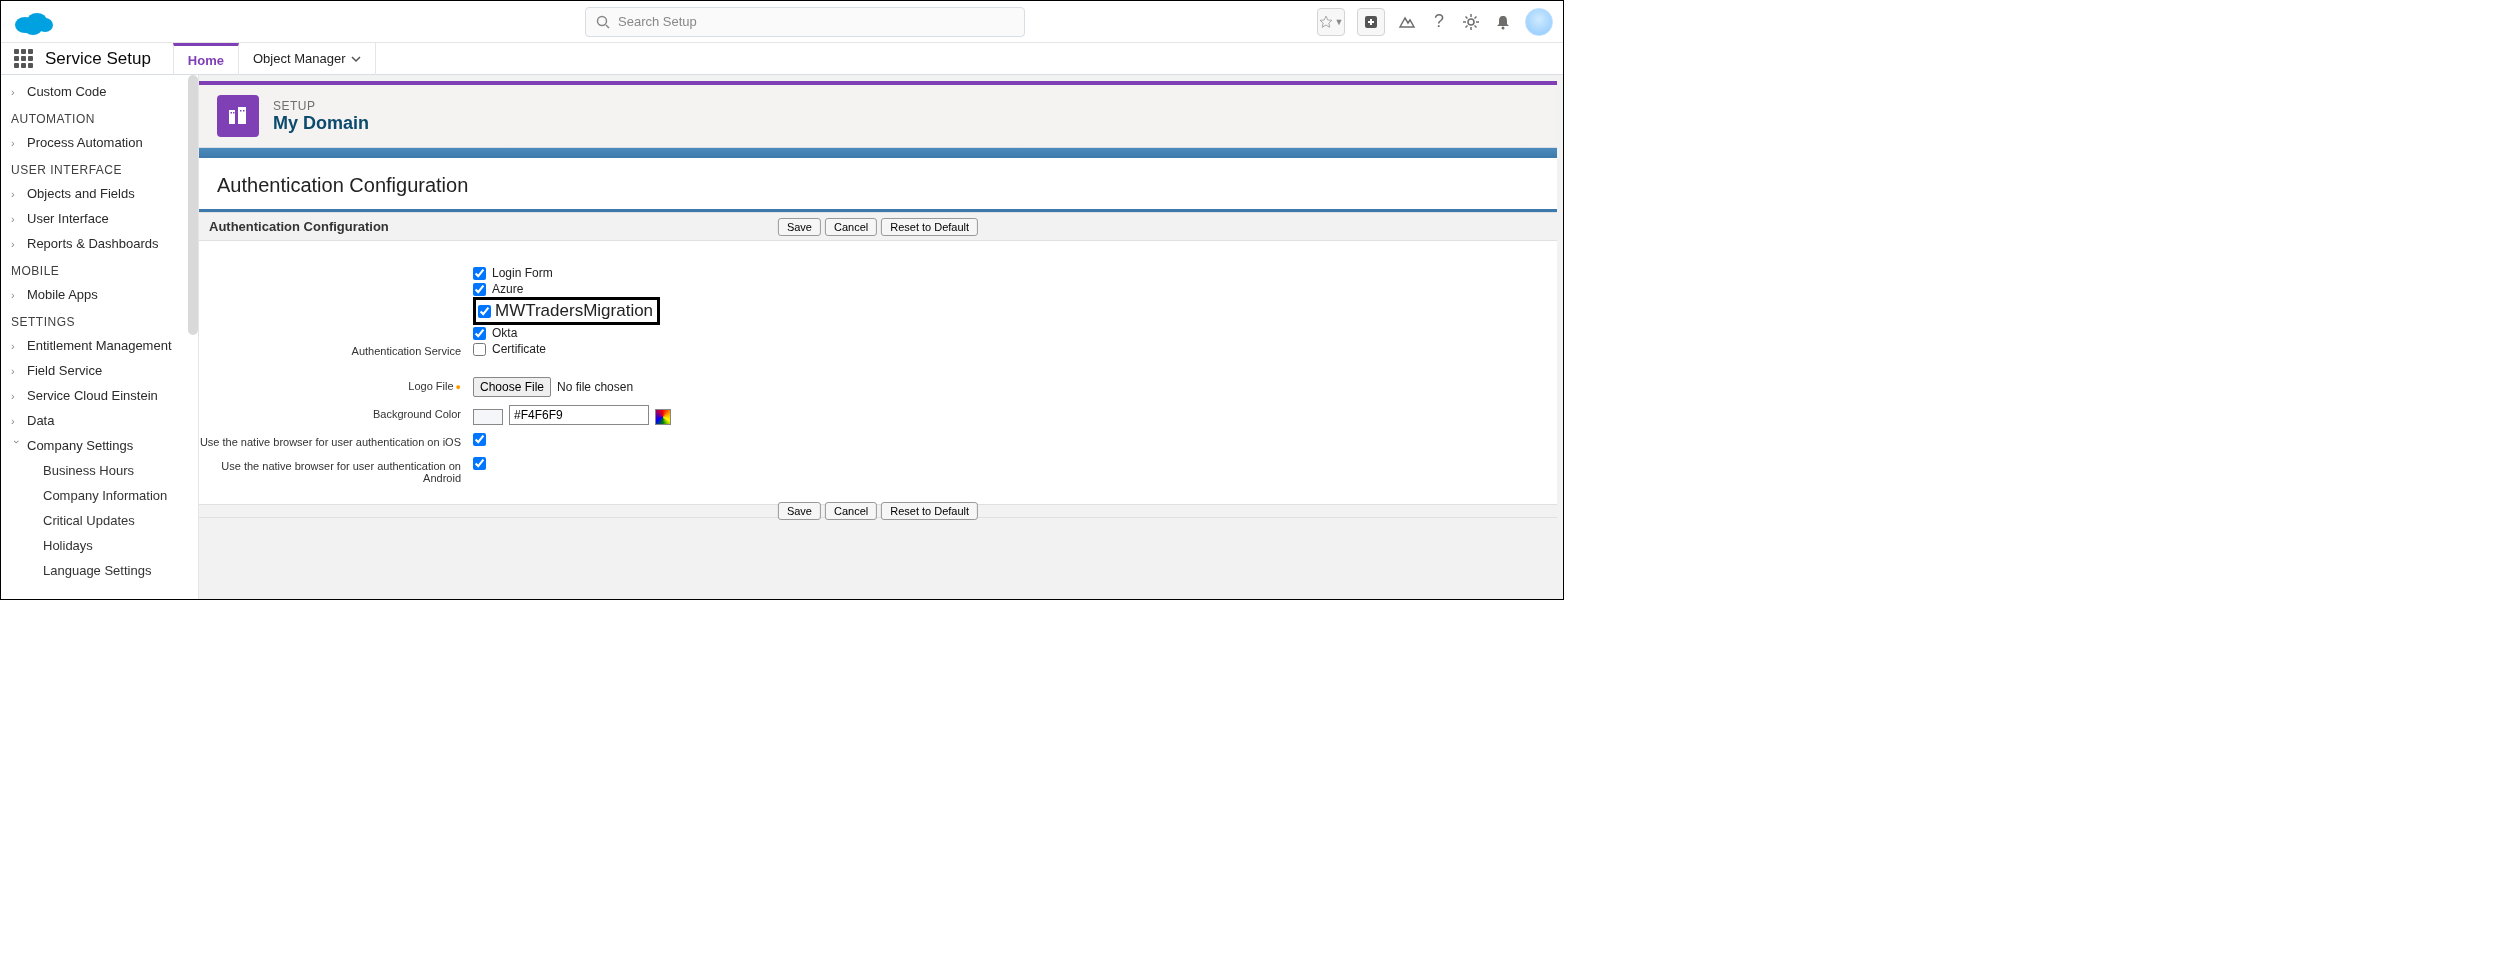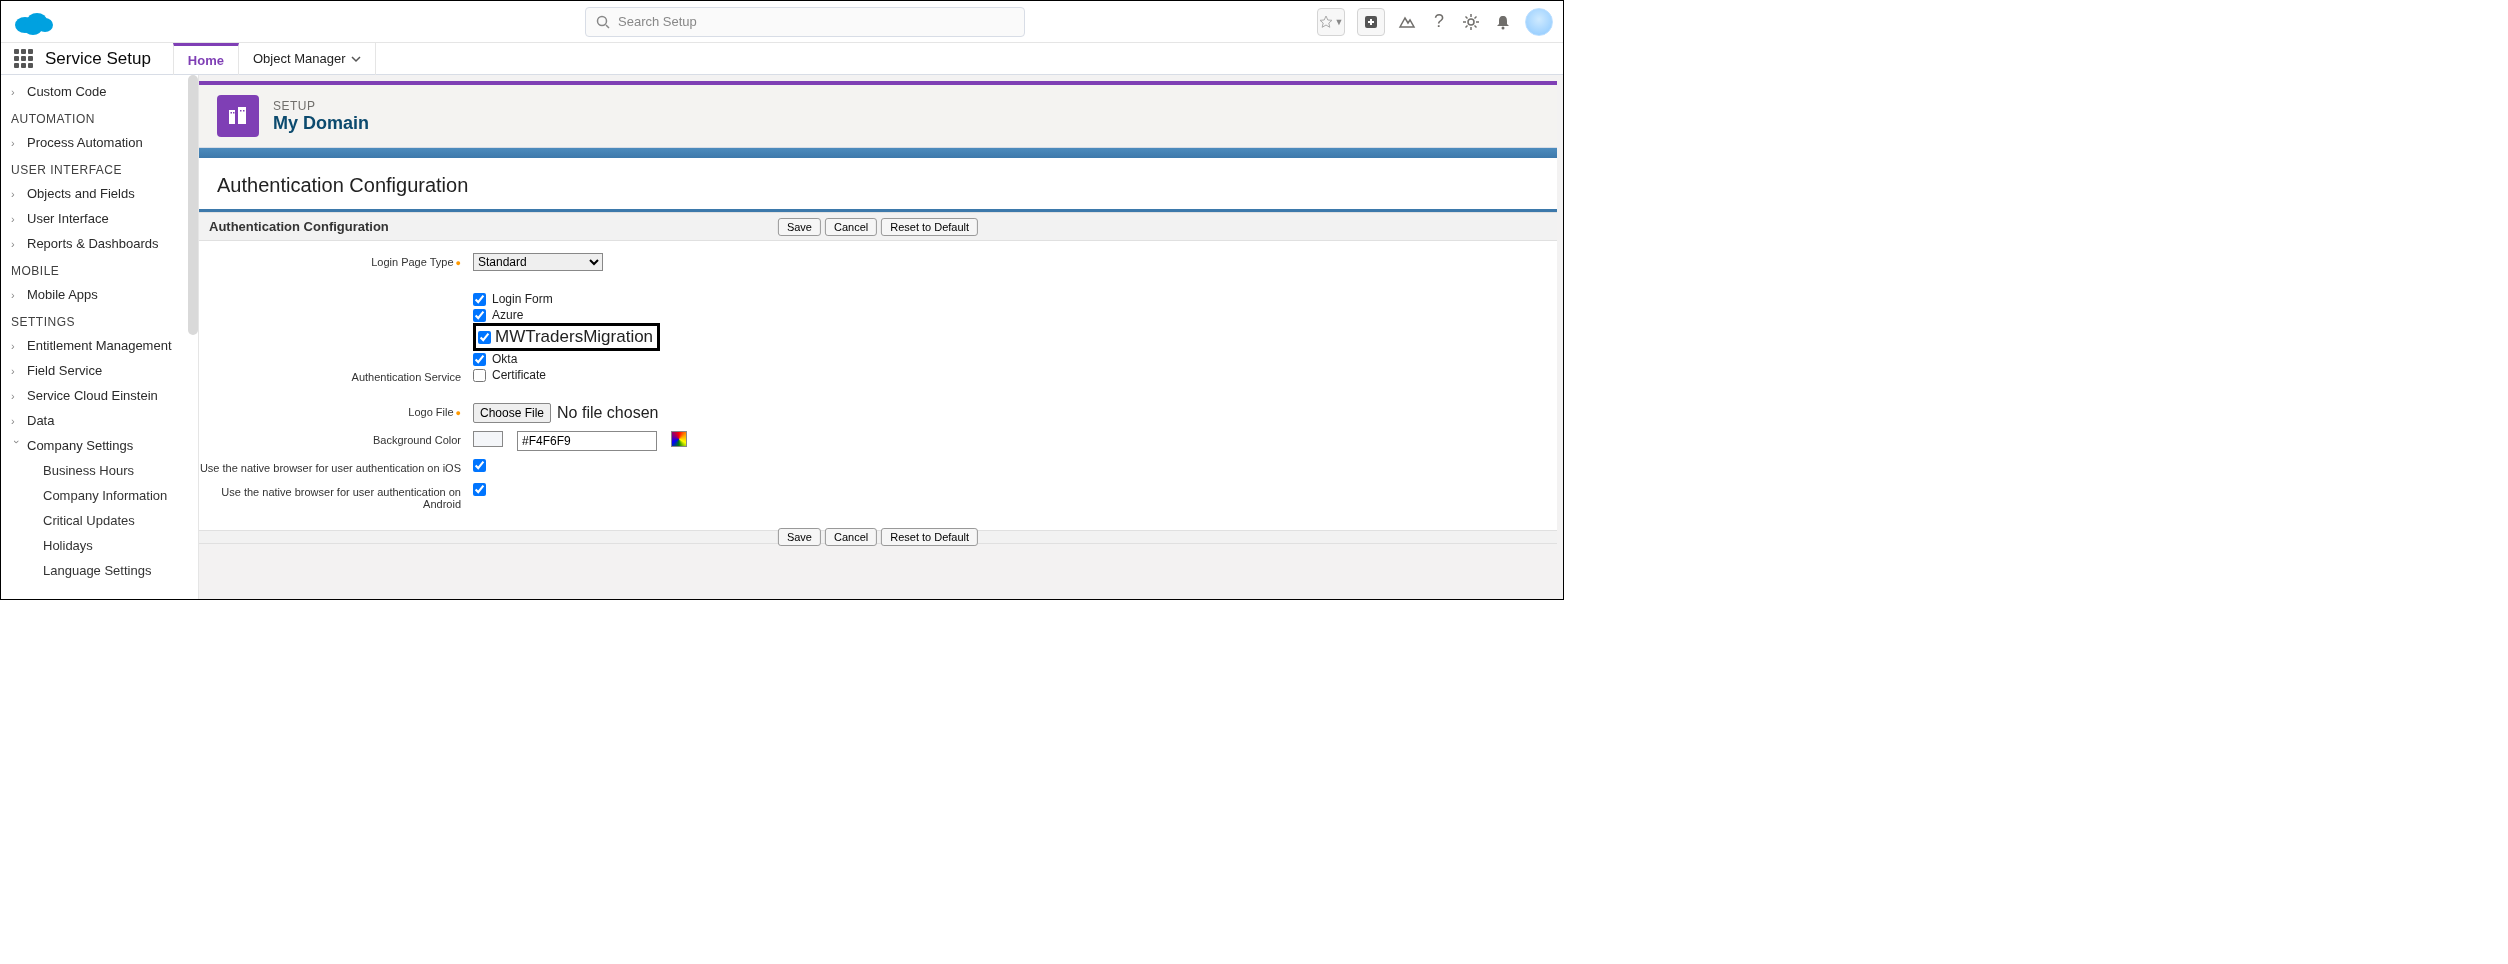--- a/index.html
+++ b/index.html
@@ -249,28 +249,20 @@
             <span class="band-title">Authentication Configuration</span>
             <div class="band-btns">
               <button class="sbtn">Save</button>
               <button class="sbtn">Cancel</button>
               <button class="sbtn">Reset to Default</button>
             </div>
           </div>
 
           <div class="form-area">
 
-            <div class="frow">
-              <div class="flabel"><span>Login Page Type</span><span class="helpdot">●</span></div>
-              <div class="fcontrol">
-                <select style="width:130px;">
-                  <option>Standard</option>
-                </select>
-              </div>
-            </div>
 
             <div class="frow" style="padding-top:16px;align-items:flex-end;">
               <div class="flabel">Authentication Service</div>
               <div class="fcontrol">
                 <div class="chk-row">
                     <input type="checkbox" checked="" style="">
                     <span>Login Form</span>
                   </div>
                 <div class="chk-row">
                     <input type="checkbox" checked="" style="">
@@ -288,27 +280,27 @@
                     <input type="checkbox" style="">
                     <span>Certificate</span>
                   </div>
               </div>
             </div>
 
             <div class="frow" style="padding-top:16px;">
               <div class="flabel"><span>Logo File</span><span class="helpdot">●</span></div>
               <div class="fcontrol" style="display:flex;align-items:center;gap:6px;">
                 <button class="filebtn">Choose File</button>
-                <span style="font-size:16px;">No file chosen</span>
+                <span style="font-size:12px;">No file chosen</span>
               </div>
             </div>
 
             <div class="frow">
               <div class="flabel">Background Color</div>
-              <div class="fcontrol" style="display:flex;align-items:flex-start;gap:14px;">
+              <div class="fcontrol" style="display:flex;align-items:flex-end;gap:6px;">
                 <span class="swatch"></span>
                 <input type="text" style="width: 140px;" value="#F4F6F9">
                 <span class="picker-ico"></span>
               </div>
             </div>
 
 
             <div class="frow">
               <div class="flabel">Use the native browser for user authentication on iOS</div>
               <div class="fcontrol"><input type="checkbox" checked="" style=""></div>

